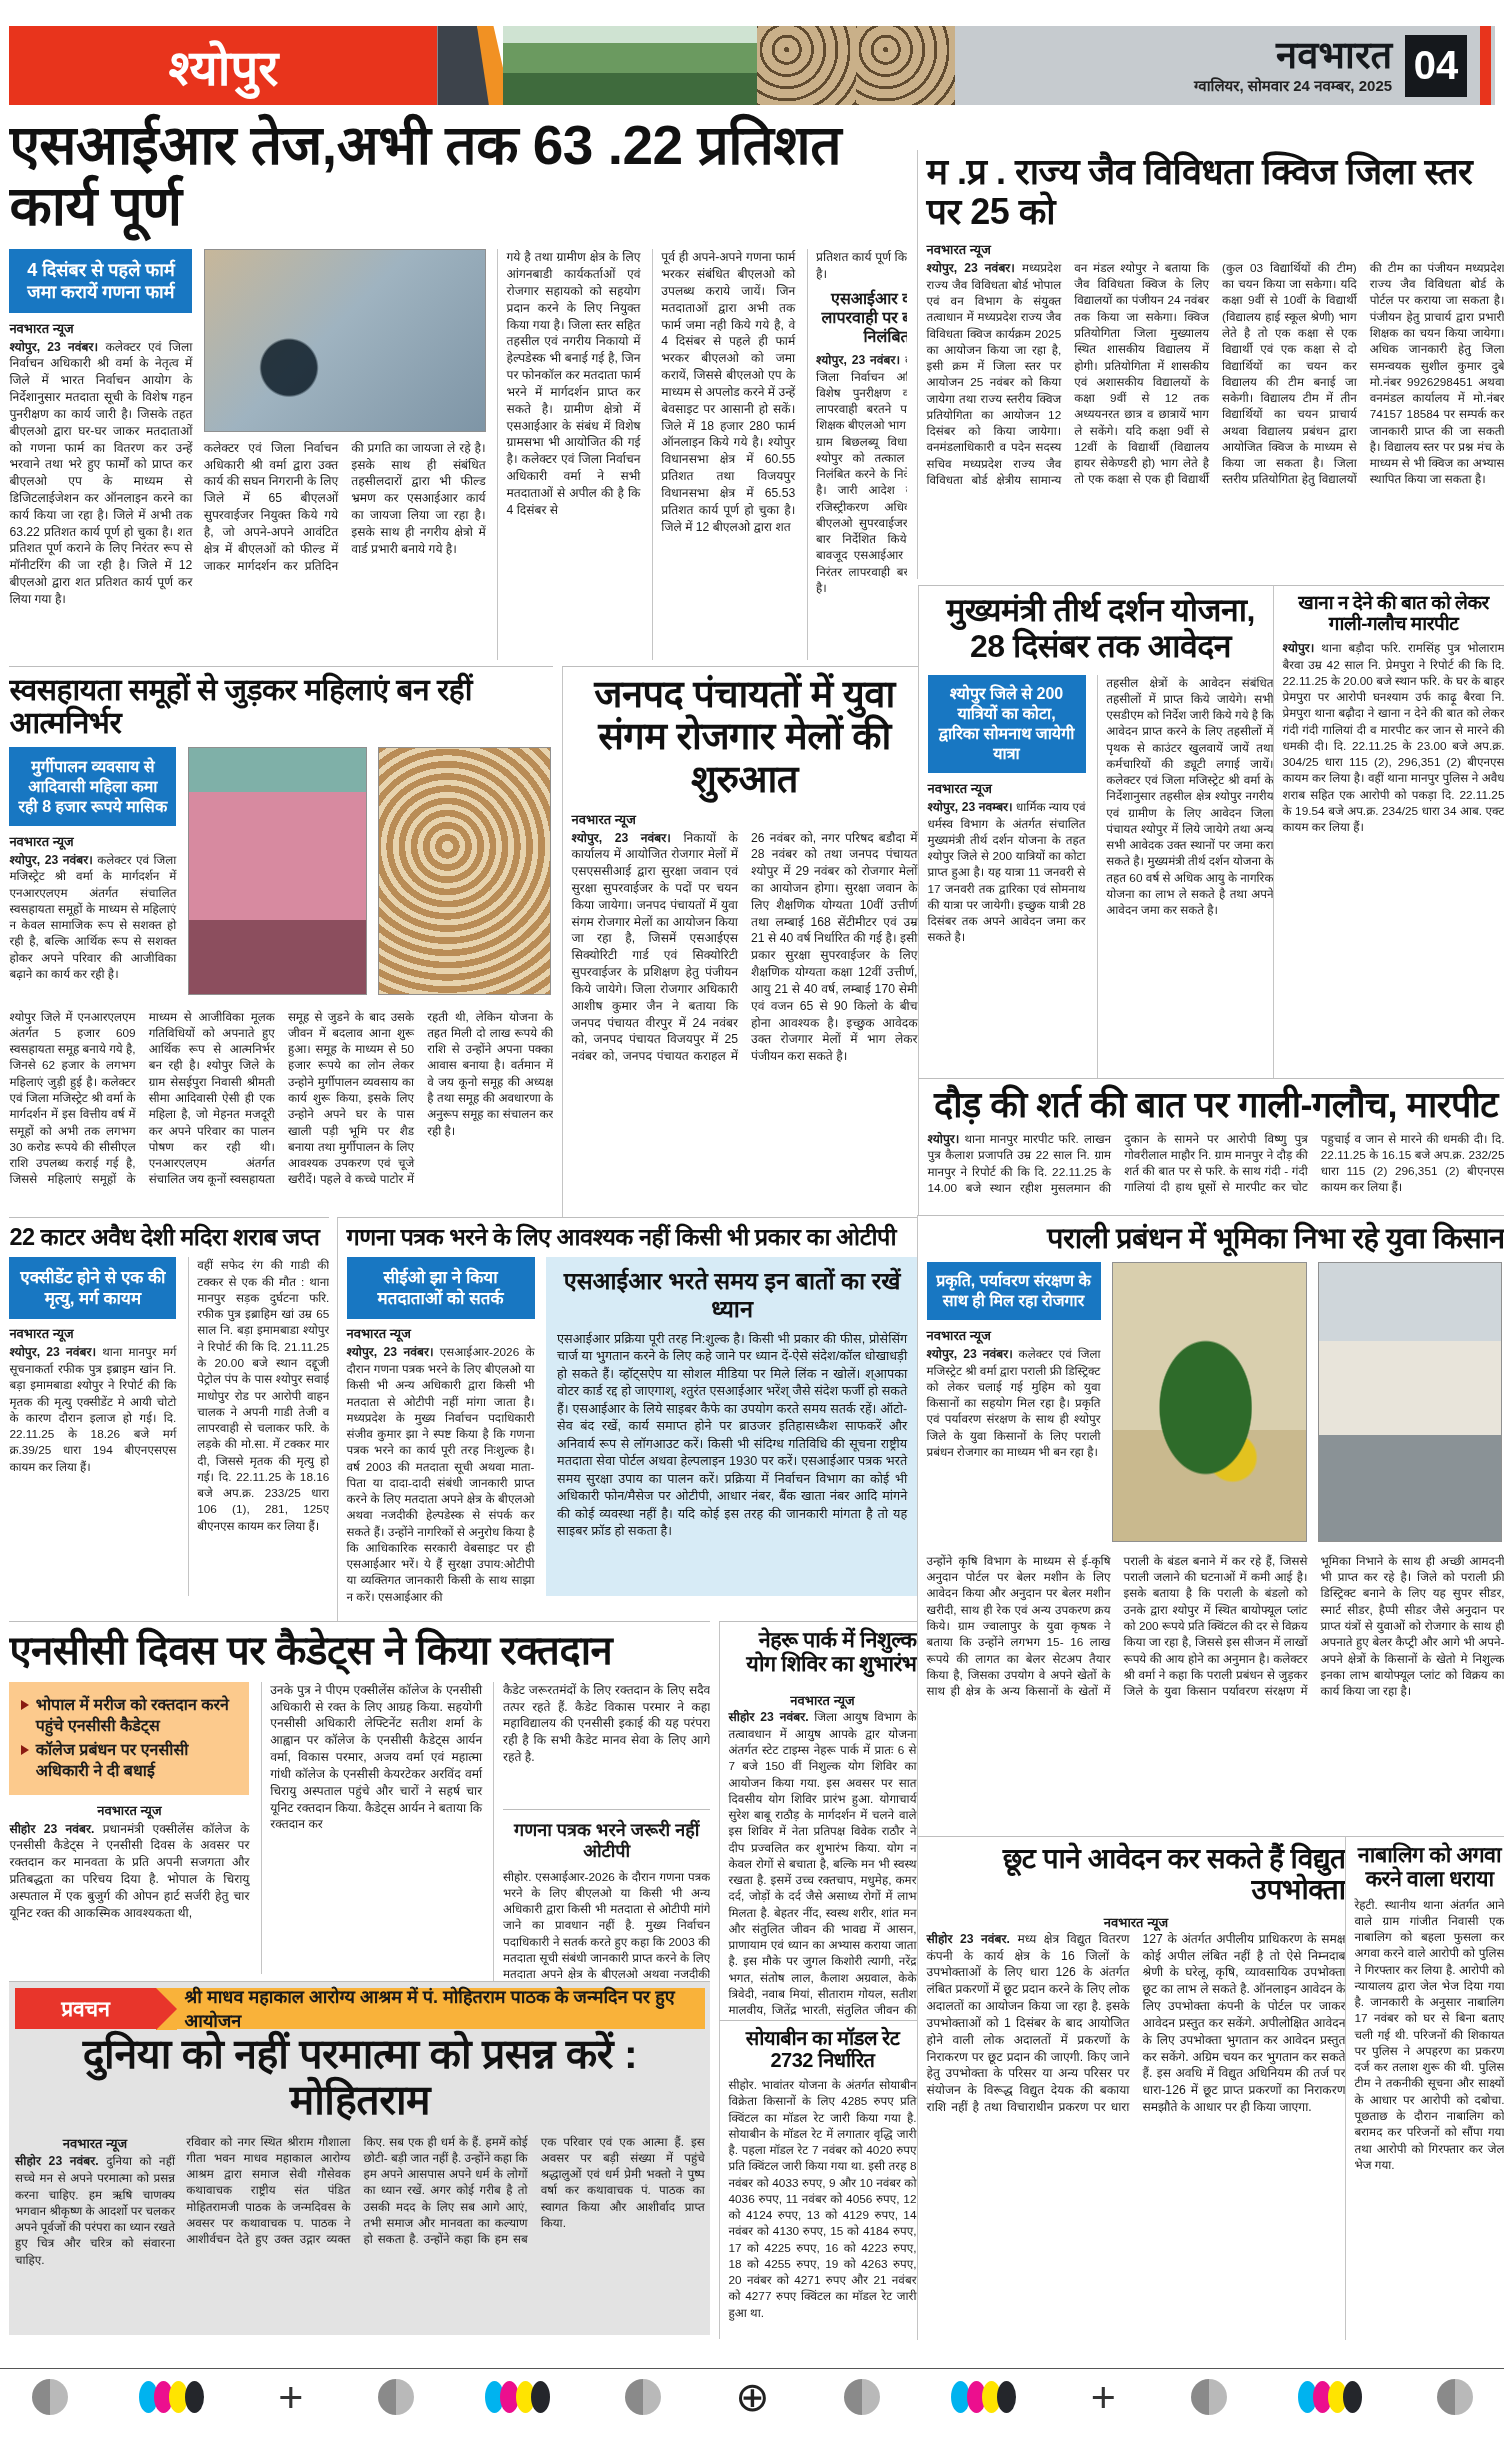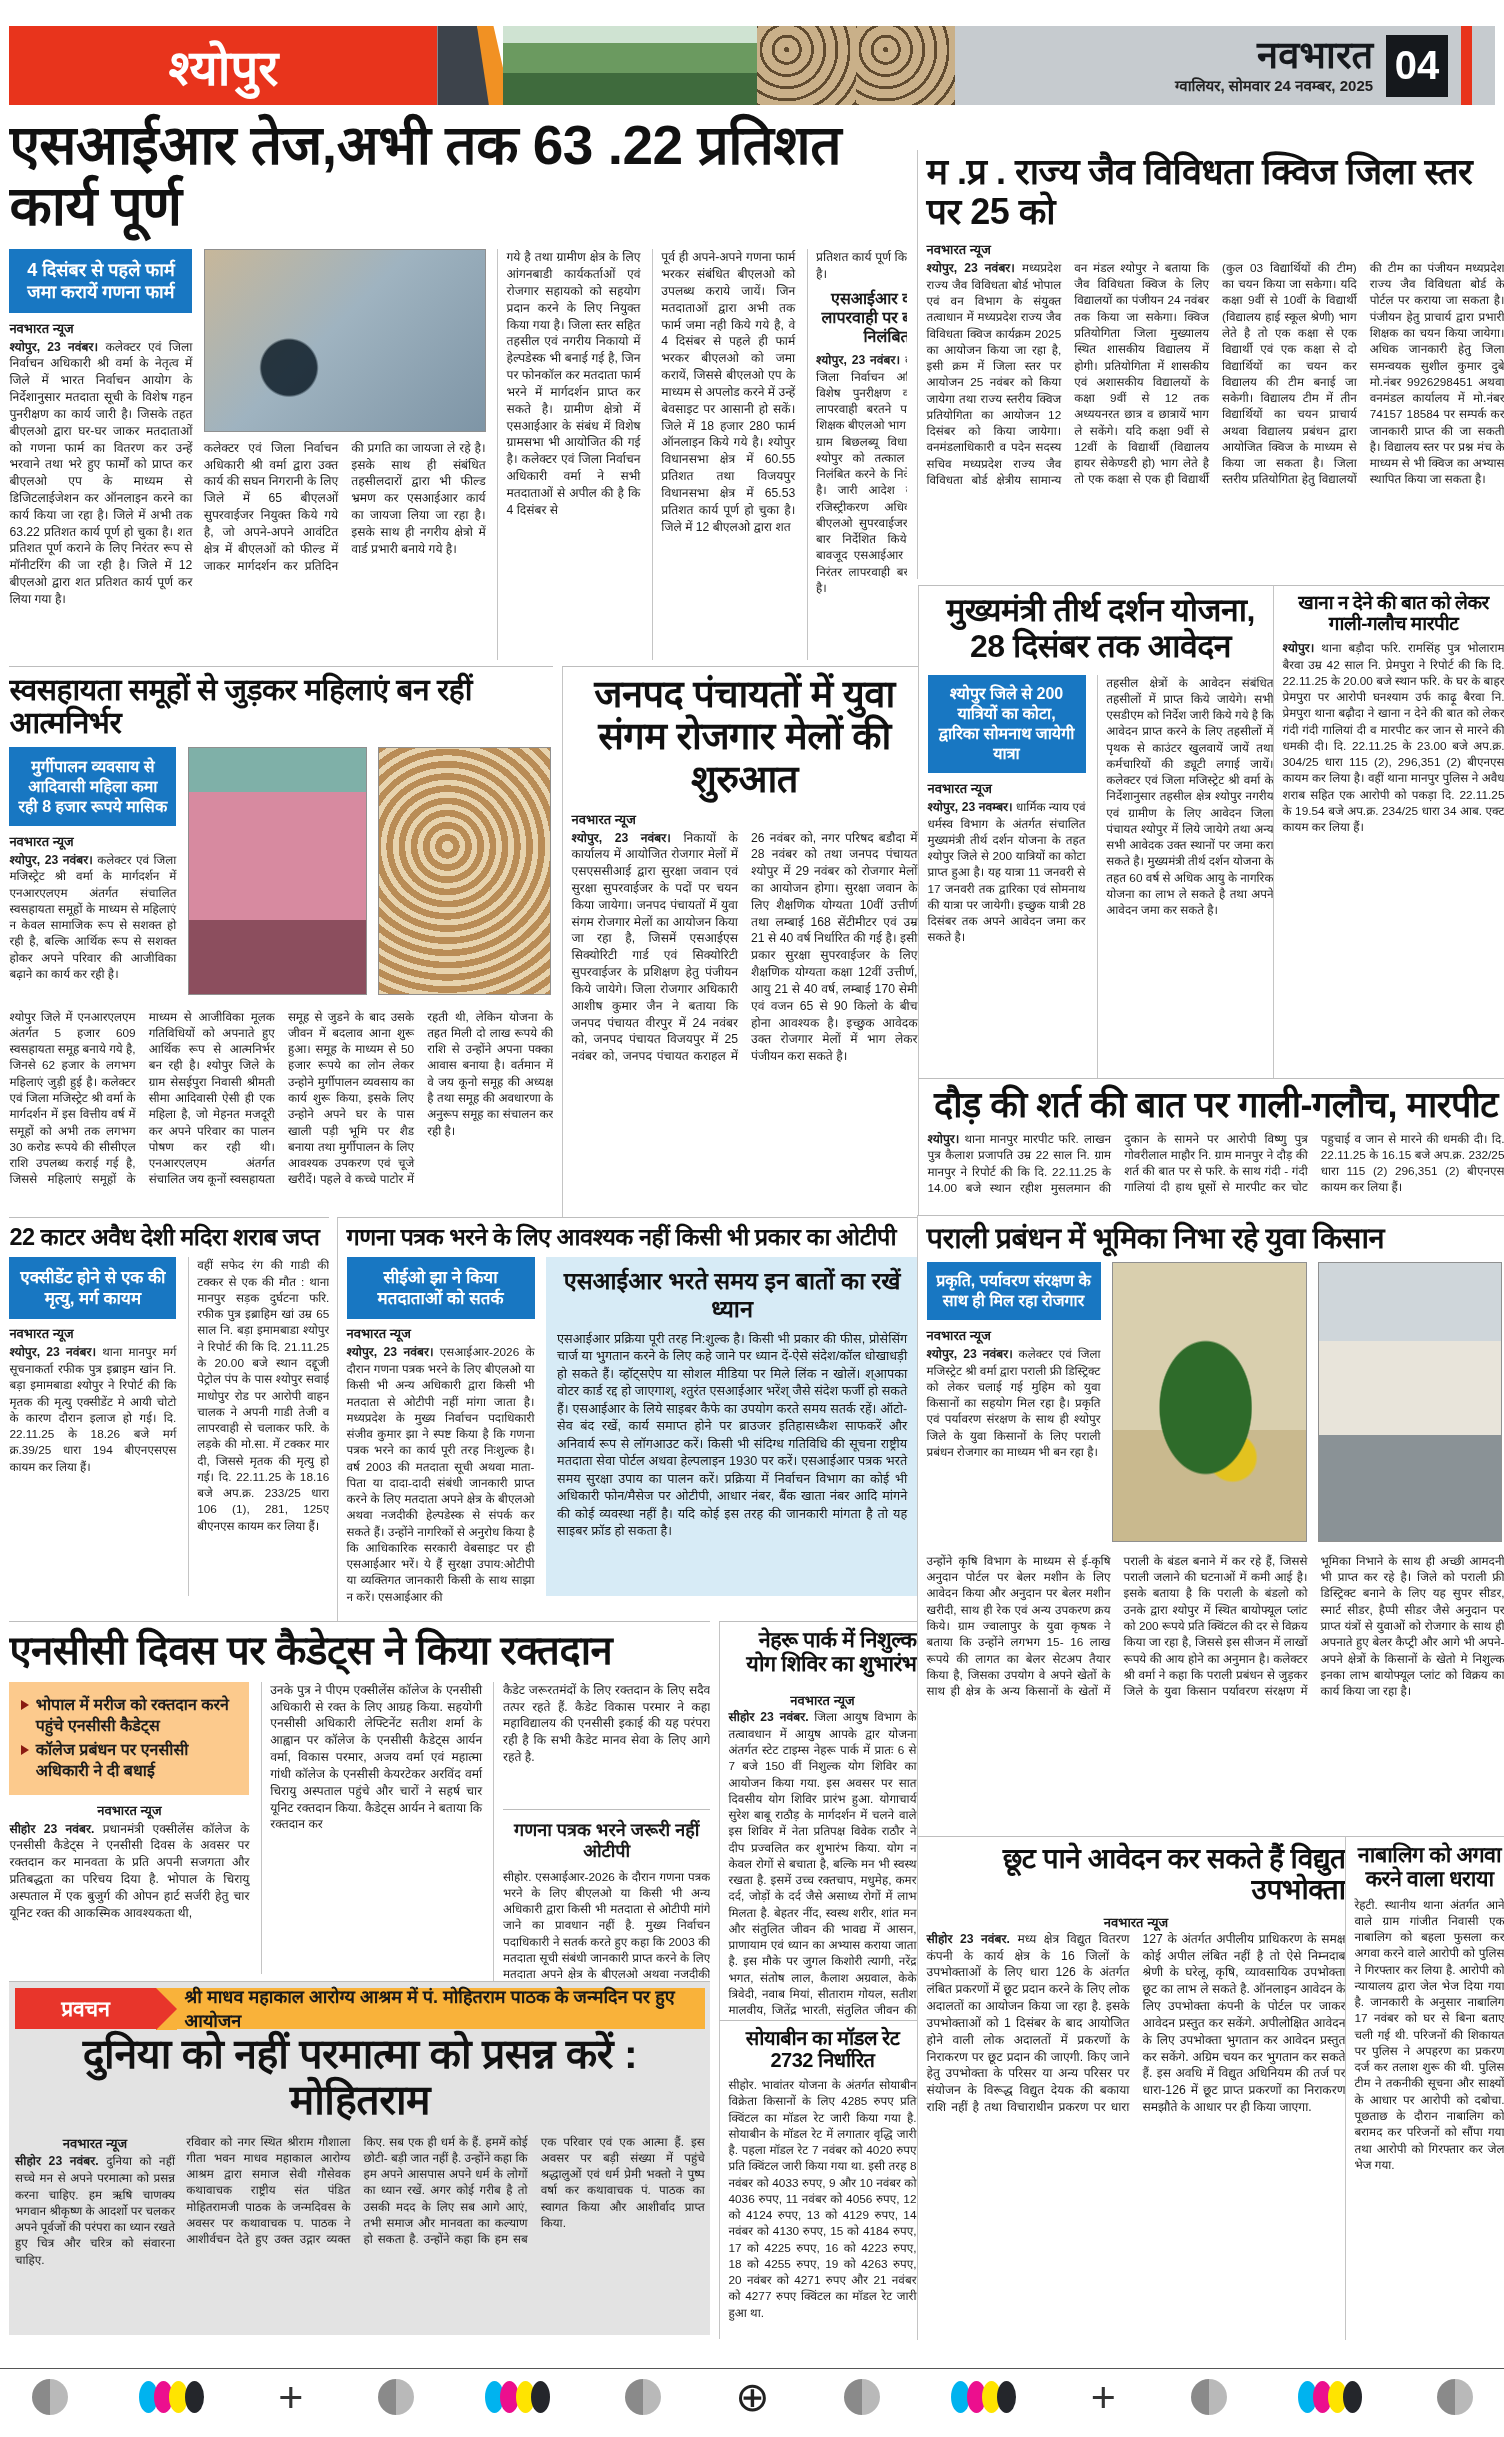--- a/index.html
+++ b/index.html
@@ -22,21 +22,21 @@
   
   .mast{display:flex;align-items:stretch;height:79px;}
   .mast-red{background:#e8341c;width:428px;display:flex;align-items:center;justify-content:center;}
   .mast-red span{color:#fff;font-weight:800;font-size:49px;}
   .chev{width:66px;position:relative;background:#fff;}
   .chev .c1{position:absolute;inset:0;background:#3d434b;clip-path:polygon(0 0,60% 0,100% 100%,0 100%);}
   .chev .c2{position:absolute;inset:0;background:#f19123;clip-path:polygon(60% 0,85% 0,100% 55%,100% 100%,78% 100%);}
   .mast-photo{height:100%;}
   .forest{width:254px;background:linear-gradient(180deg,#cfe3d2 0 22%,#6b9a60 22% 60%,#3f6b3d 60% 100%);}
   .cheetah{width:99px;background-color:#c9b089;background-image:repeating-radial-gradient(circle at 30% 30%,#5e4a2f 0 2.8px,transparent 2.8px 12.2px);border-left:0.9px solid #fff;}
-  .mast-gray{flex:1;background:#c6cbcf;display:flex;align-items:center;justify-content:flex-end;gap:13px;padding-right:23px;}
+  .mast-gray{flex:1;background:#c6cbcf;display:flex;align-items:center;justify-content:flex-end;gap:13px;padding-right:4px;}
   .mast-title{text-align:right;}
   .mast-title .nm{font-weight:800;font-size:38px;color:#15181c;line-height:1;}
   .mast-title .dt{font-weight:700;font-size:15px;color:#222;margin-top:1.9px;}
   .pagebadge{background:#15181c;color:#fff;font-weight:800;font-size:40px;width:62px;height:62px;display:flex;align-items:center;justify-content:center;}
   .mast-endstrip{width:11.3px;background:#e8341c;height:100%;}
   
   .ph-sir{background:linear-gradient(135deg,#c7b79a,#9fb3c0 45%,#7e95a6),radial-gradient(circle at 30% 65%,#3a4a55 0 12%,transparent 13%);background-blend-mode:multiply;}
   .ph-woman{background:linear-gradient(180deg,#7fb0a8 0 18%,#d78aa0 18% 70%,#8c4e5e 70% 100%);}
   .ph-chicken{background-color:#caa66f;background-image:repeating-radial-gradient(circle at 40% 40%,#e7d3ae 0 5.6px,#b98c56 5.6px 12.2px);}
   .ph-tractor{background:radial-gradient(ellipse at 48% 52%,#2e6b2a 0 32%,transparent 33%),radial-gradient(circle at 62% 70%,#e3c21f 0 10%,transparent 11%),linear-gradient(180deg,#d9cfae 0 60%,#c9b98e 60% 100%);}
@@ -212,21 +212,21 @@
       </div>
     </div>
     <div class="panel" style="flex:1;height:320px;overflow:hidden;">
       <div class="ph">एसआईआर भरते समय इन बातों का रखें ध्यान</div>
       <div class="bodytxt" style="font-size:12.7px;">एसआईआर प्रक्रिया पूरी तरह नि:शुल्क है। किसी भी प्रकार की फीस, प्रोसेसिंग चार्ज या भुगतान करने के लिए कहे जाने पर ध्यान दें-ऐसे संदेश/कॉल धोखाधड़ी हो सकते हैं। व्हॉट्सऐप या सोशल मीडिया पर मिले लिंक न खोलें। श्आपका वोटर कार्ड रद्द हो जाएगाश्, श्तुरंत एसआईआर भरेंश् जैसे संदेश फर्जी हो सकते हैं। एसआईआर के लिये साइबर कैफे का उपयोग करते समय सतर्क रहें। ऑटो-सेव बंद रखें, कार्य समाप्त होने पर ब्राउजर इतिहासध्कैश साफकरें और अनिवार्य रूप से लॉगआउट करें। किसी भी संदिग्ध गतिविधि की सूचना राष्ट्रीय मतदाता सेवा पोर्टल अथवा हेल्पलाइन 1930 पर करें। एसआईआर पत्रक भरते समय सुरक्षा उपाय का पालन करें। प्रक्रिया में निर्वाचन विभाग का कोई भी अधिकारी फोन/मैसेज पर ओटीपी, आधार नंबर, बैंक खाता नंबर आदि मांगने की कोई व्यवस्था नहीं है। यदि कोई इस तरह की जानकारी मांगता है तो यह साइबर फ्रॉड हो सकता है।</div>
     </div>
   </div>
 </div>
 
 <div class="art vline hline" style="left:917px;top:1215px;width:578px;height:617px;">
-  <h2 class="hl" style="font-size:29px;text-align:left;margin:0 0 7.5px 0;">पराली प्रबंधन में भूमिका निभा रहे युवा किसान</h2>
+  <h2 class="hl" style="font-size:29px;text-align:right;margin:0 0 7.5px 0;">पराली प्रबंधन में भूमिका निभा रहे युवा किसान</h2>
   <div class="row" style="height:282px;">
     <div style="width:174px;flex:none;">
       <div class="kicker" style="font-size:16px;">प्रकृति, पर्यावरण संरक्षण के साथ ही मिल रहा रोजगार</div>
       <div class="byline">नवभारत न्यूज</div>
       <div class="bodytxt small">
         <span class="place">श्योपुर, 23 नवंबर।</span>
         <span>कलेक्टर एवं जिला मजिस्ट्रेट श्री वर्मा द्वारा पराली फ्री डिस्ट्रिक्ट को लेकर चलाई गई मुहिम को युवा किसानों का सहयोग मिल रहा है। प्रकृति एवं पर्यावरण संरक्षण के साथ ही श्योपुर जिले के युवा किसानों के लिए पराली प्रबंधन रोजगार का माध्यम भी बन रहा है।</span>
       </div>
     </div>
     <div class="photo ph-tractor" style="width:193px;height:278px;"></div>

